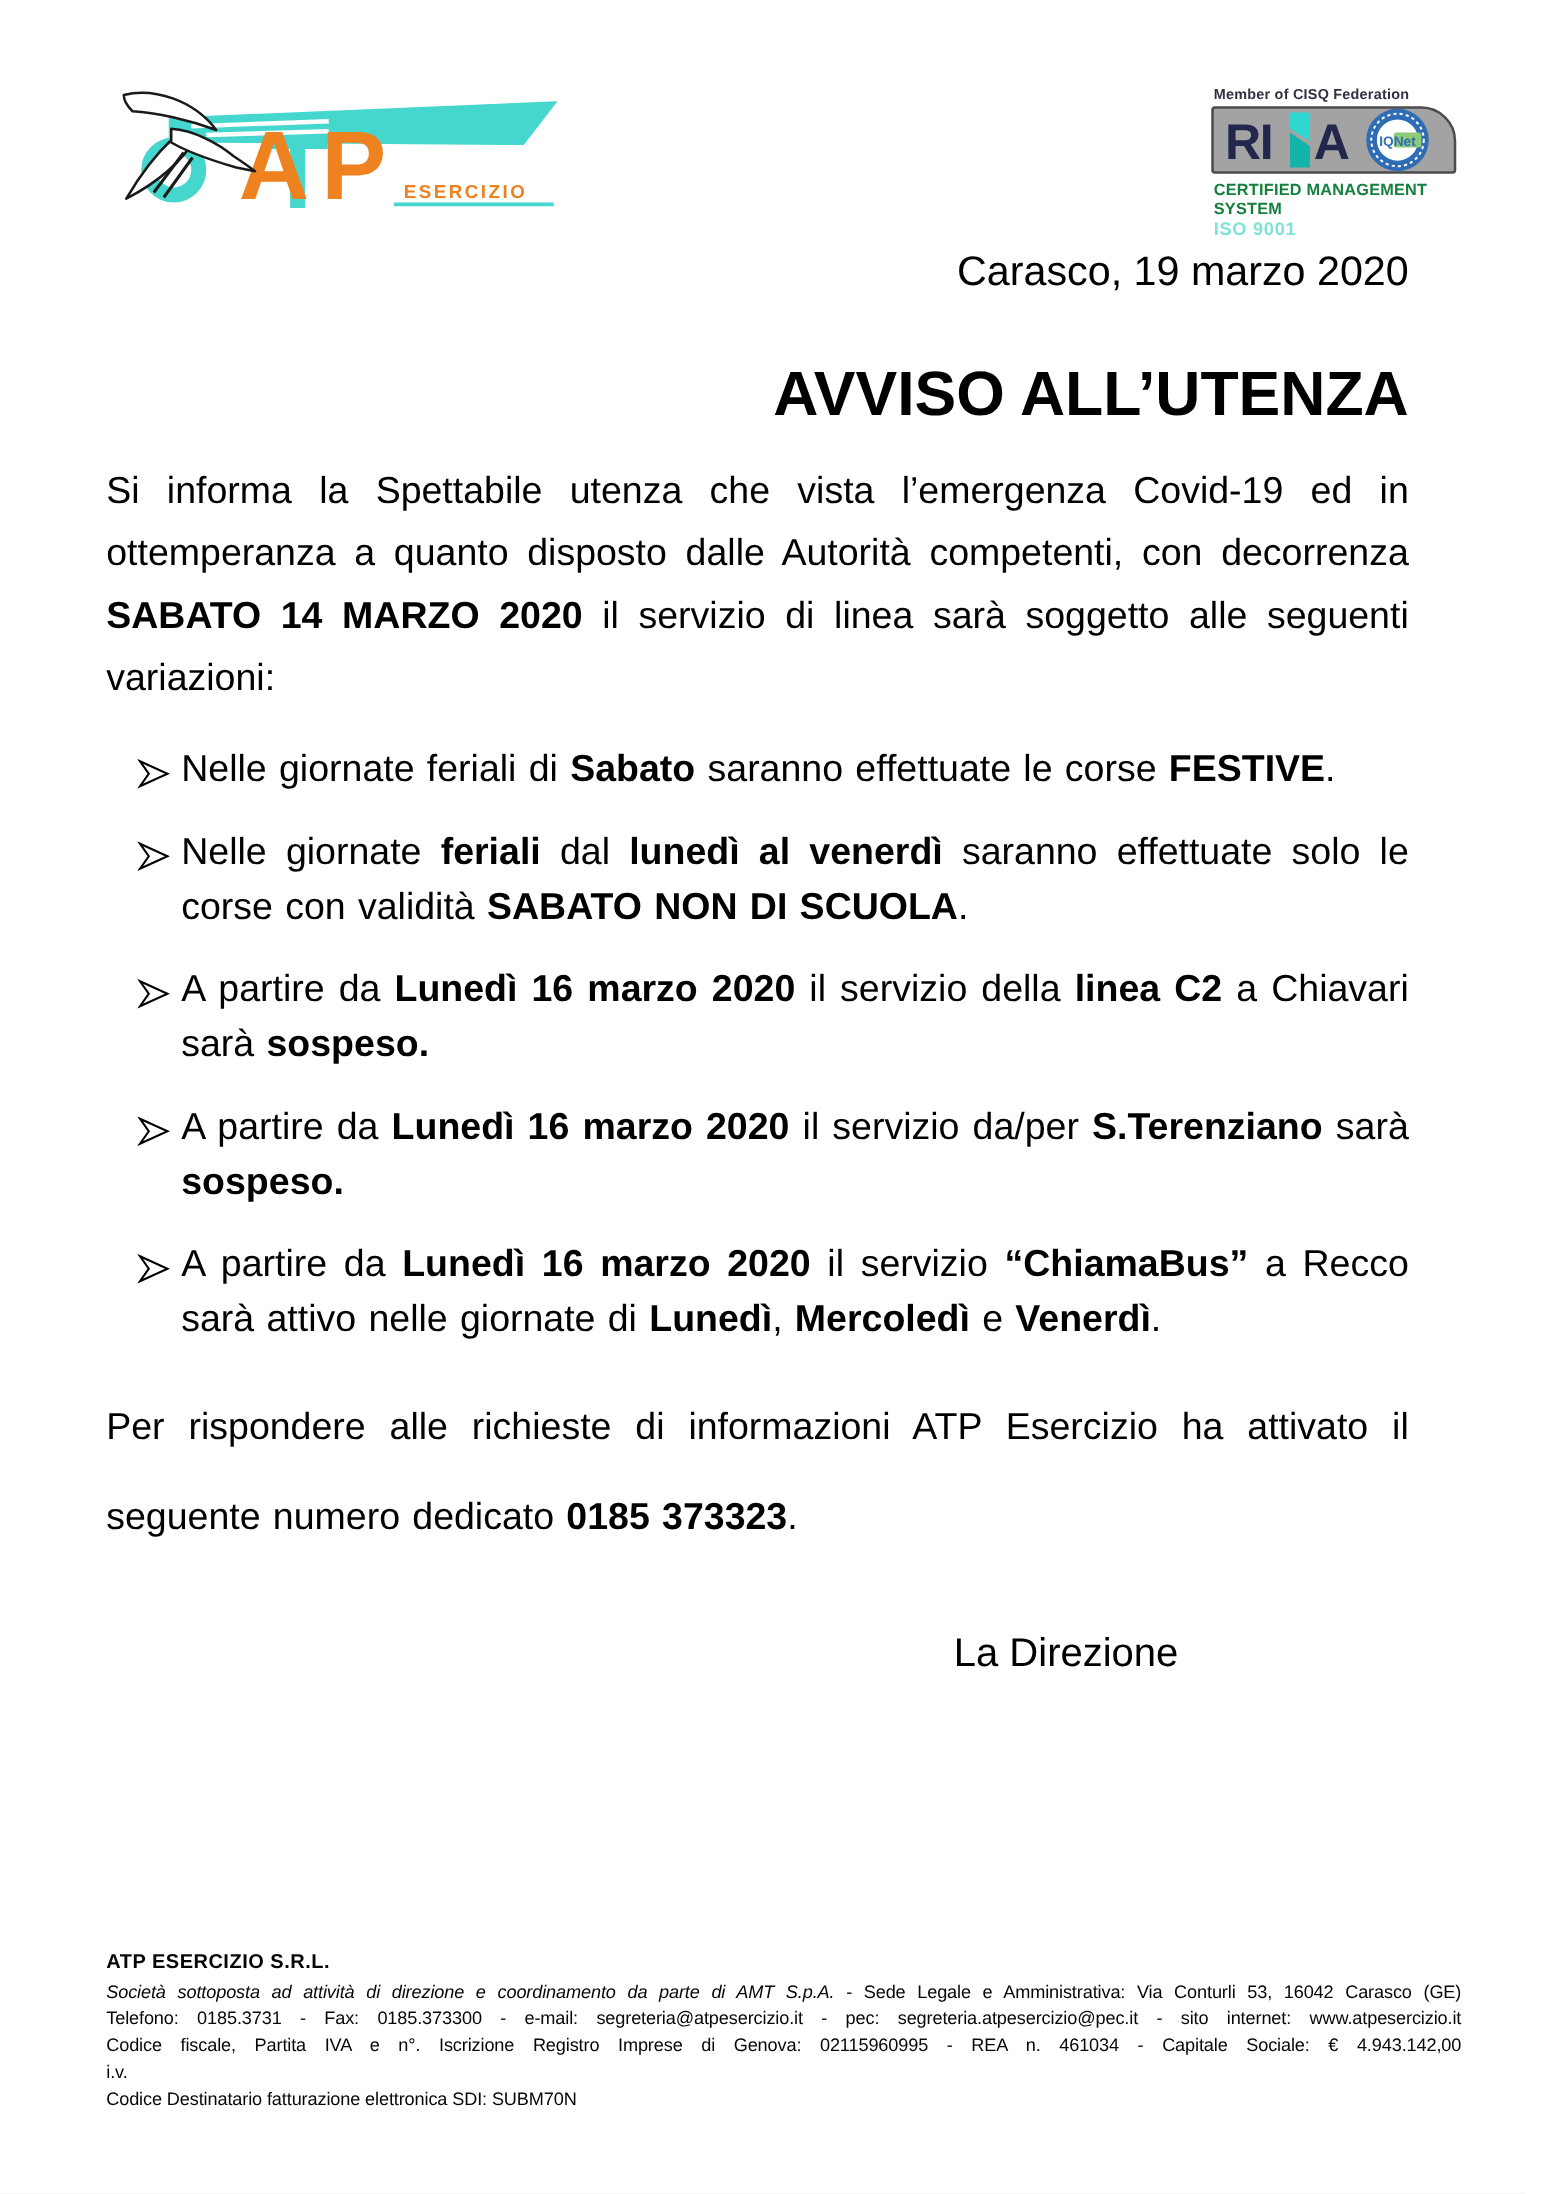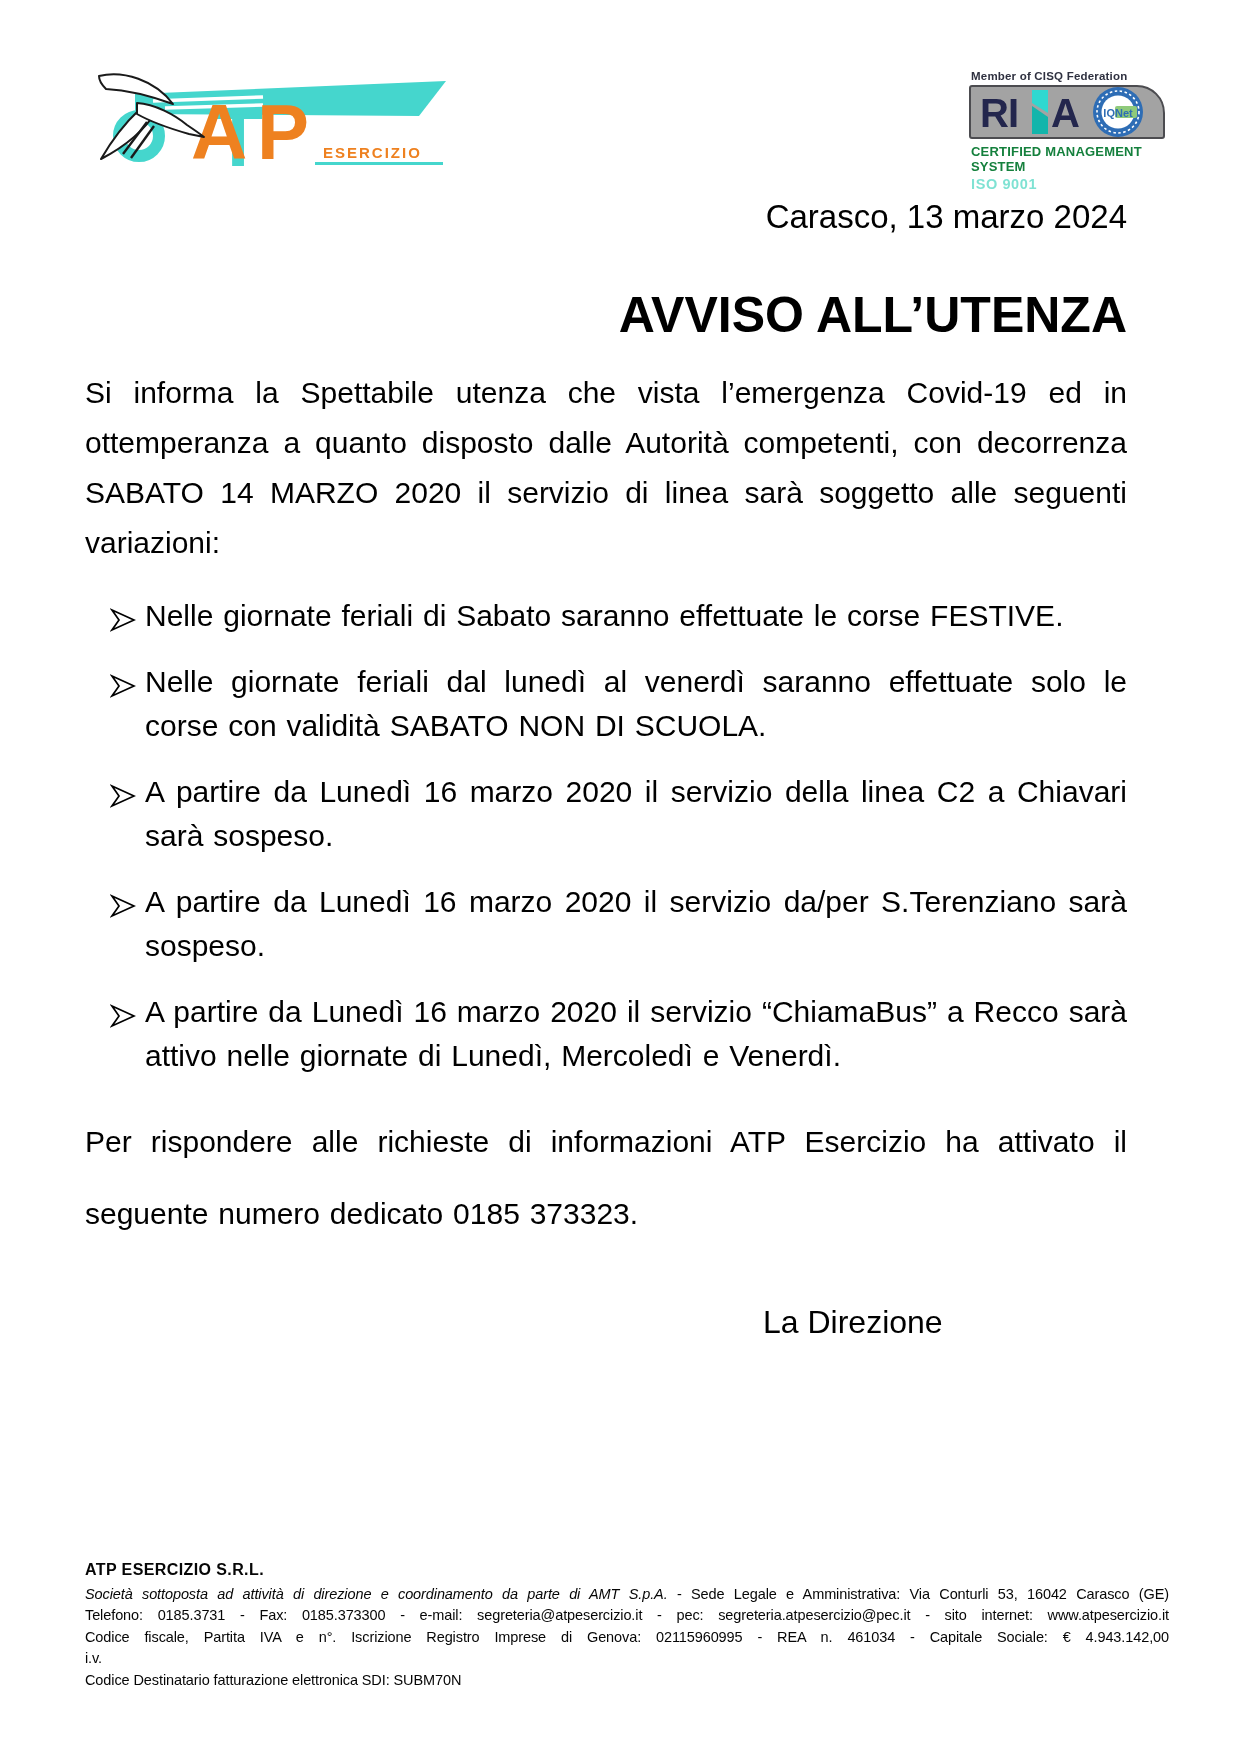--- a/index.html
+++ b/index.html
@@ -32,21 +32,21 @@
   .intro{font-size:30px;line-height:50px;text-align:justify;margin-top:24px;word-spacing:1.5px;}
   ul.notice{list-style:none;margin:26px 0 0 0;padding:0 0 0 60px;}
   ul.notice li{
     position:relative;font-size:30px;line-height:44px;text-align:justify;
     margin-bottom:22px;word-spacing:1.5px;
   }
   ul.notice li:last-child{margin-bottom:0;}
   .marker{position:absolute;left:-35px;top:8px;width:26px;height:28px;}
   .closing{font-size:30px;line-height:72px;text-align:justify;margin-top:28px;word-spacing:1.5px;}
   .signature{font-size:32px;margin-top:54px;padding-left:678px;}
-  .b{font-weight:normal;}
+  .b{font-weight:bold;}
   .i{font-style:italic;}
   
   .doc-footer{margin-top:auto;margin-right:-42px;font-size:14.5px;line-height:21.5px;color:#060606;letter-spacing:-.1px;}
   .doc-footer .company{font-size:16px;font-weight:bold;letter-spacing:.4px;margin-bottom:3px;}
   .fline{margin:0;}
   .fjust{text-align:justify;text-align-last:justify;}
 </style>
 </head>
 <body>
 
@@ -98,21 +98,21 @@
           <circle cx="27" cy="27" r="16.5" fill="#ffffff"></circle>
           <rect x="24" y="21" width="22" height="12" rx="2" fill="#8fca7b"></rect>
           <text x="27" y="31.5" text-anchor="middle" font-family="Liberation Sans, DejaVu Sans, sans-serif" font-size="11" font-weight="bold" fill="#2e6db5">IQNet</text>
         </svg>
       </div>
       <div class="cert-cms">CERTIFIED MANAGEMENT SYSTEM</div>
       <div class="cert-iso">ISO 9001</div>
     </div>
   </div>
 
-  <div class="date-line">Carasco, 13 marzo 2024</div>
+  <div class="date-line">Carasco, 19 marzo 2020</div>
 
   <h1 class="doc-title" style="margin:50px 0 0 0;">AVVISO ALL’UTENZA</h1>
 
   <p class="intro" style="margin-bottom:0;"><span>Si informa la Spettabile utenza che vista l’emergenza Covid-19 ed in ottemperanza a quanto disposto dalle Autorità competenti, con decorrenza </span><span class="b">SABATO 14 MARZO 2020</span><span> il servizio di linea sarà soggetto alle seguenti variazioni:</span></p>
 
   <ul class="notice">
     <li>
       <span class="marker">
         <svg width="26" height="28" viewBox="0 0 26 28">
             <path d="M2 4 L24 14 L2 24 L9 14 Z" fill="#ffffff" stroke="#000000" stroke-width="1.7"></path>

